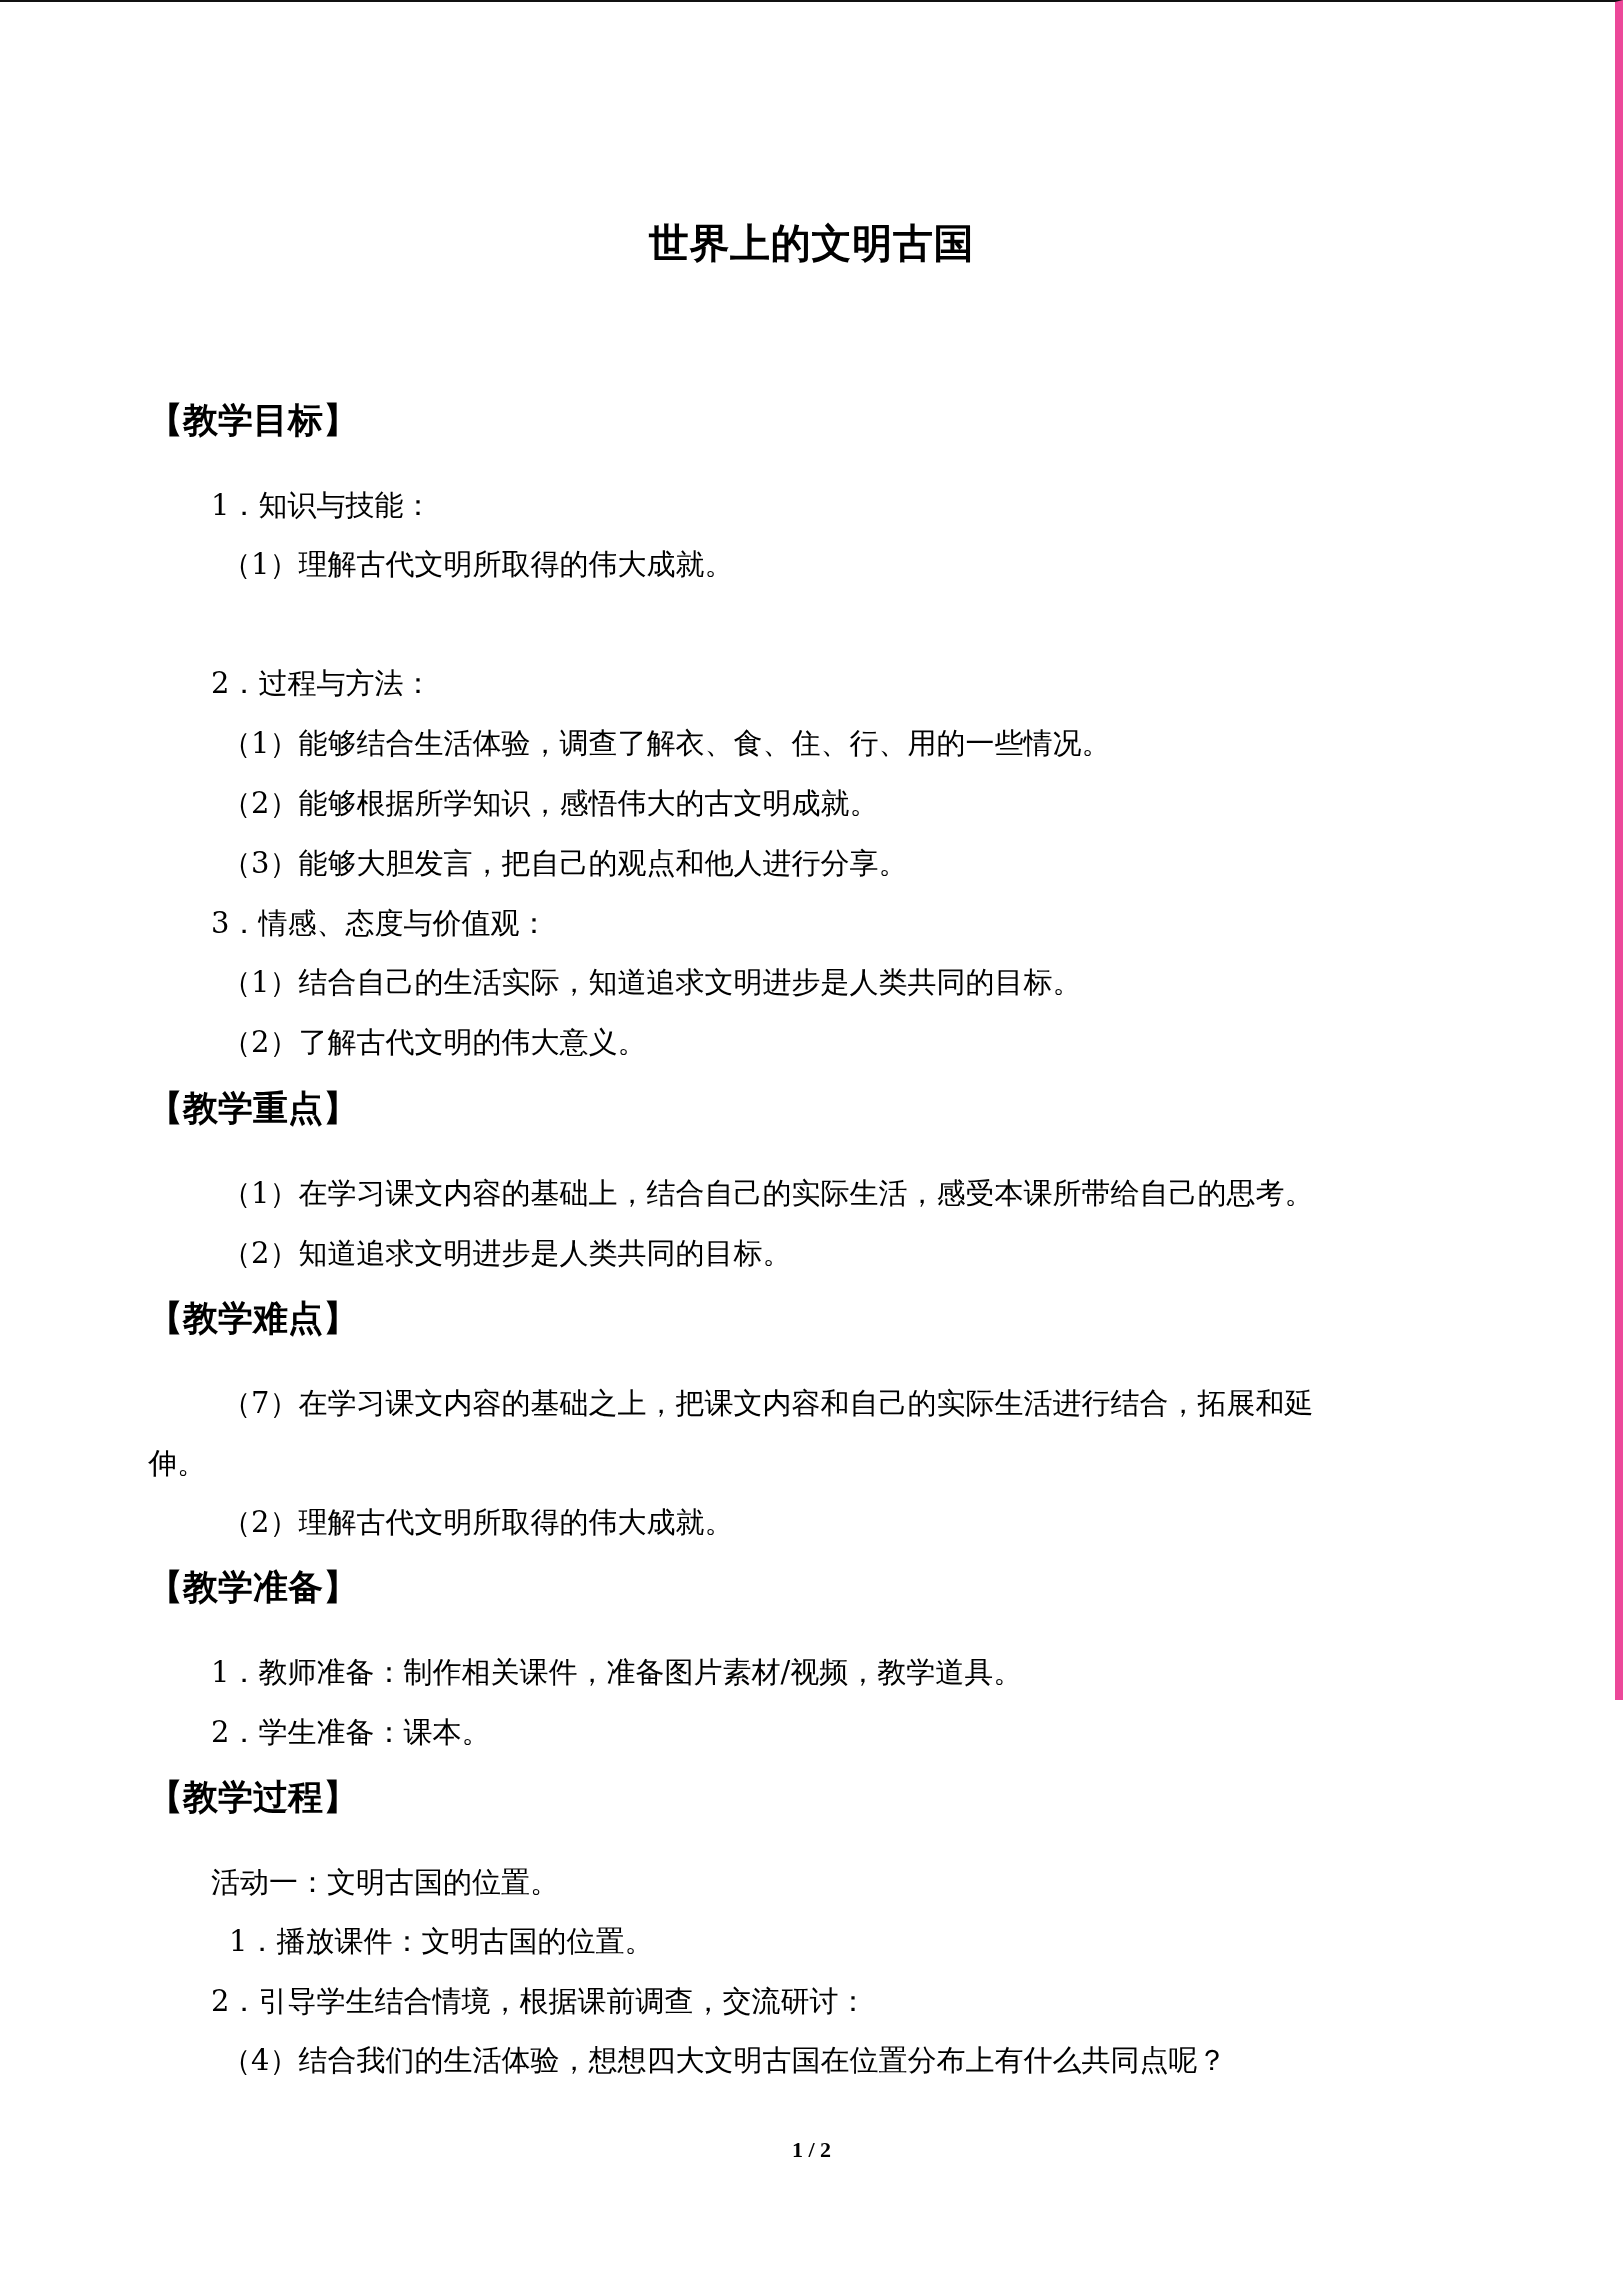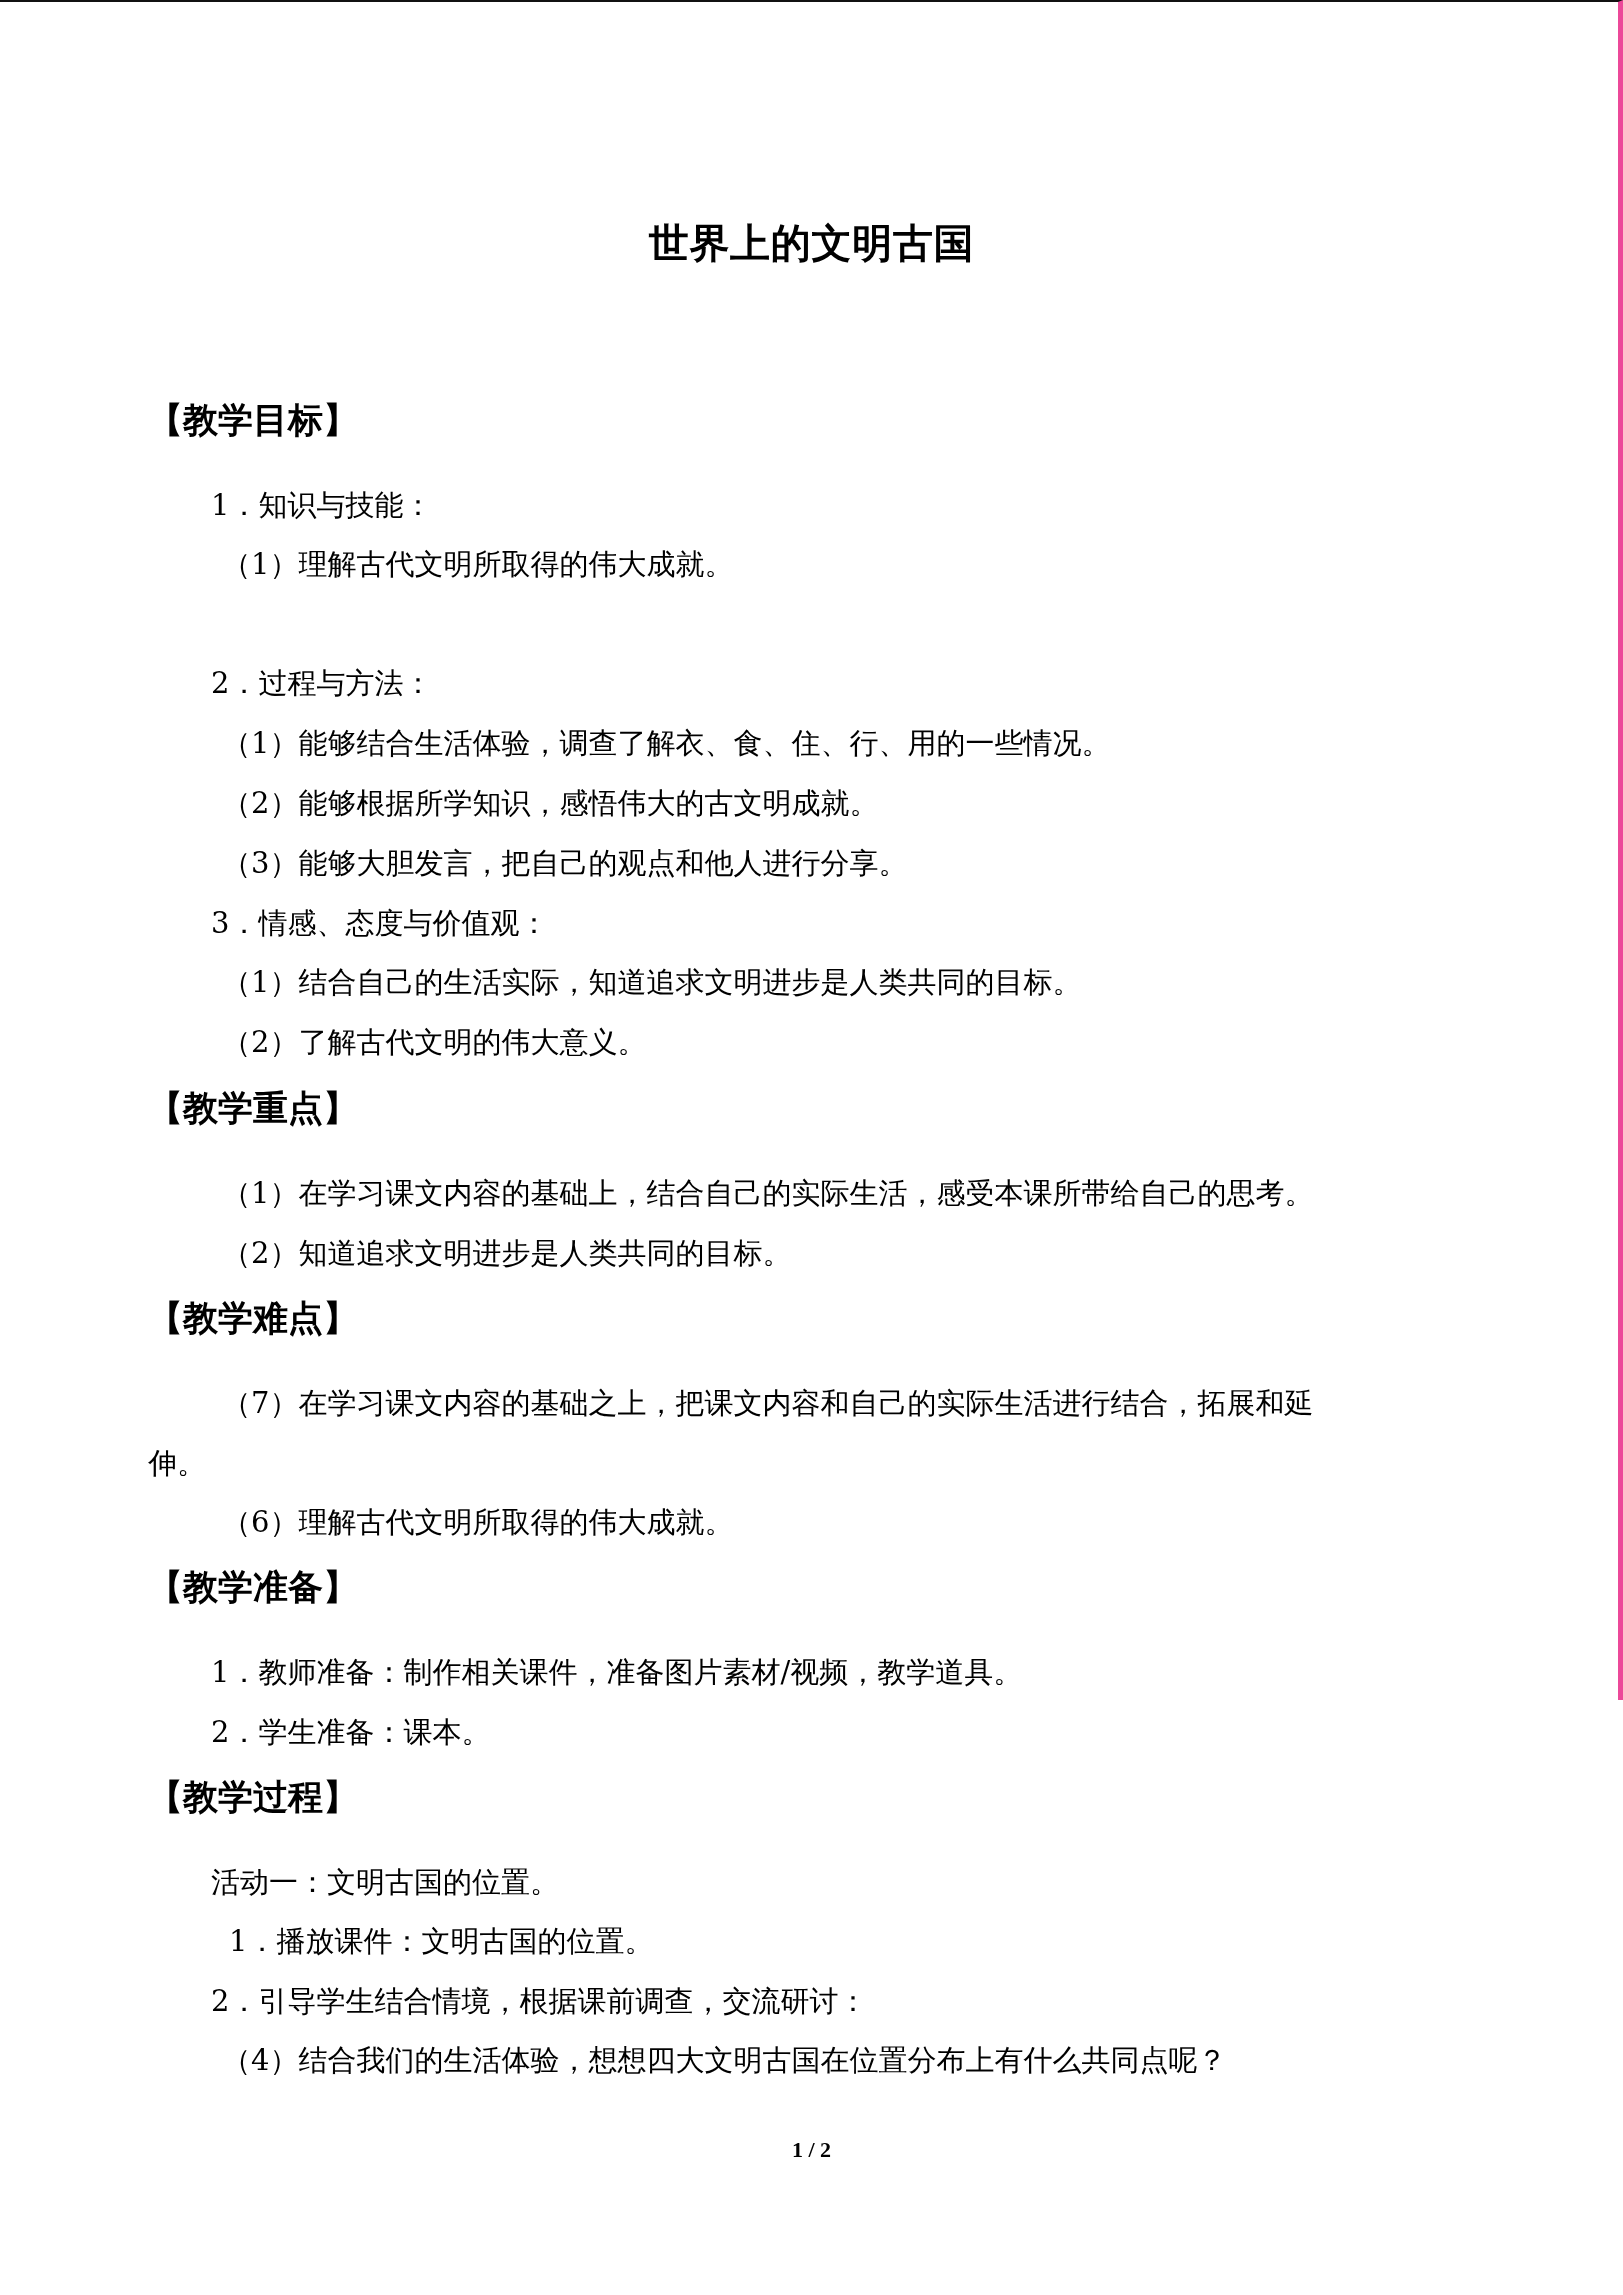--- a/index.html
+++ b/index.html
@@ -16,21 +16,21 @@
       color: #000000;
     }
     .page {
       position: absolute;
       left: 0;
       top: 0;
       width: 1623px;
       height: 1700px;
       box-sizing: border-box;
       border-top: 2px solid #111111;
-      border-right: 5px solid #ec4899;
+      border-right: 8px solid #ec4899;
       background: #ffffff;
     }
     .title {
       position: absolute;
       left: 0;
       width: 1623px;
       top: 213px;
       text-align: center;
       font-size: 40px;
       line-height: 55px;
@@ -84,21 +84,21 @@
   <div class="line lvl2" style="top:960px;">（1）结合自己的生活实际，知道追求文明进步是人类共同的目标。</div>
   <div class="line lvl2" style="top:1020px;">（2）了解古代文明的伟大意义。</div>
 
   <div class="heading" style="top:1082px;">【教学重点】</div>
   <div class="line lvl2" style="top:1171px;">（1）在学习课文内容的基础上，结合自己的实际生活，感受本课所带给自己的思考。</div>
   <div class="line lvl2" style="top:1231px;">（2）知道追求文明进步是人类共同的目标。</div>
 
   <div class="heading" style="top:1292px;">【教学难点】</div>
   <div class="line lvl2" style="top:1381px;">（7）在学习课文内容的基础之上，把课文内容和自己的实际生活进行结合，拓展和延</div>
   <div class="line wrap-cont" style="top:1441px;">伸。</div>
-  <div class="line lvl2" style="top:1500px;">（6）理解古代文明所取得的伟大成就。</div>
+  <div class="line lvl2" style="top:1500px;">（2）理解古代文明所取得的伟大成就。</div>
 
   <div class="heading" style="top:1561px;">【教学准备】</div>
   <div class="line lvl1" style="top:1650px;">1．教师准备：制作相关课件，准备图片素材/视频，教学道具。</div>
   <div class="line lvl1" style="top:1710px;">2．学生准备：课本。</div>
 
   <div class="heading" style="top:1771px;">【教学过程】</div>
   <div class="line lvl1" style="top:1860px;">活动一：文明古国的位置。</div>
   <div class="line lvl1" style="top:1919px;margin-left:18px;">1．播放课件：文明古国的位置。</div>
   <div class="line lvl1" style="top:1979px;">2．引导学生结合情境，根据课前调查，交流研讨：</div>
   <div class="line lvl2" style="top:2038px;">（4）结合我们的生活体验，想想四大文明古国在位置分布上有什么共同点呢？</div>

